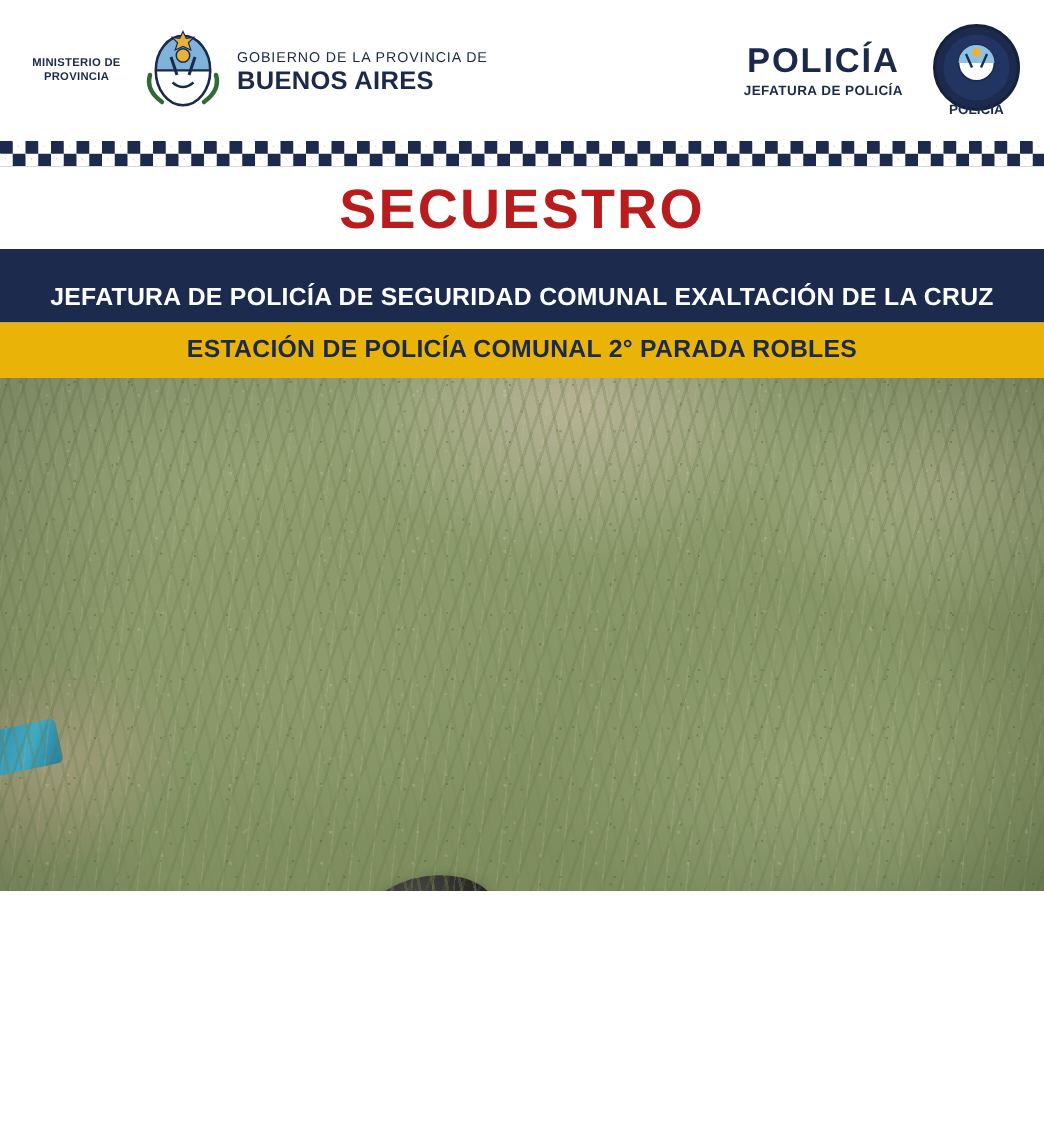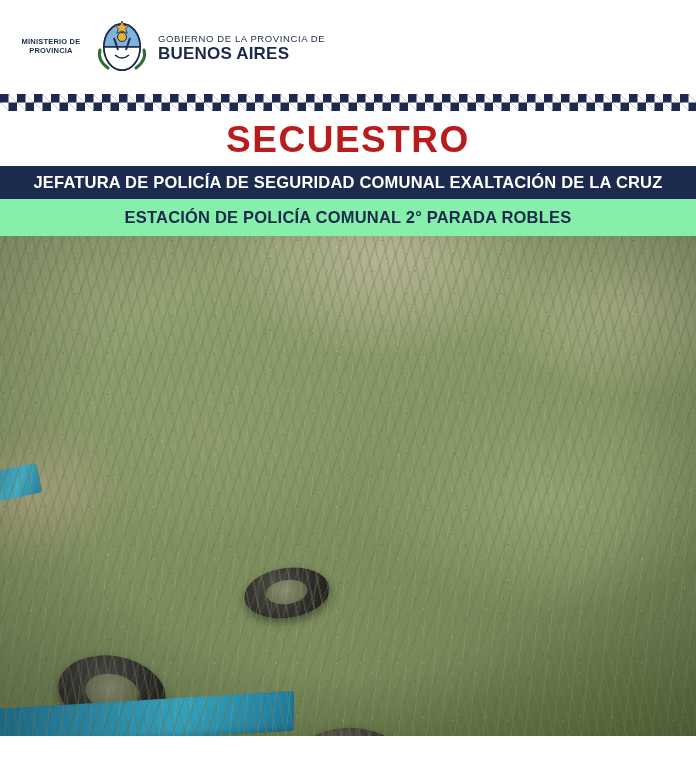--- a/index.html
+++ b/index.html
@@ -8,21 +8,21 @@
     padding: 0;
     background: #ffffff;
   }
   body {
     font-family: "Liberation Sans", sans-serif;
     -webkit-font-smoothing: antialiased;
   }
   .page {
     position: relative;
     width: 696px;
-    height: 762px;
+    height: 594px;
     overflow: hidden;
     background: #ffffff;
   }
 
   
   .header {
     position: relative;
     height: 94px;
     background: #ffffff;
     display: flex;
@@ -128,25 +128,25 @@
     letter-spacing: 1.5px;
     line-height: 1.05;
   }
   .subtitle-band {
     background: #1c2a4e;
     color: #ffffff;
     text-align: center;
     font-size: 16.5px;
     font-weight: 700;
     letter-spacing: .2px;
-    padding: 7px 6px 8px;
+    padding: 23px 6px 8px;
     line-height: 1.1;
   }
   .subtitle-band-2 {
-    background: #86efac;
+    background: #eab308;
     color: #1b2a4a;
     text-align: center;
     font-size: 16.5px;
     font-weight: 700;
     letter-spacing: .2px;
     padding: 9px 6px 10px;
     line-height: 1.1;
   }
 
   
@@ -301,20 +301,38 @@
           <path d="M28 5 l2.2 4.6 5-0.7-3.6 3.6 1.6 4.8-5.2-2.4-5.2 2.4 1.6-4.8-3.6-3.6 5 .7z" fill="#e8b23a" stroke="#1b2a4a" stroke-width=".8"></path>
           <path d="M6 34 q-3 10 8 18 M50 34 q3 10 -8 18" stroke="#2f6b33" stroke-width="3" fill="none" stroke-linecap="round"></path>
         </svg>
       </div>
       <div class="gob-text">
         <span class="small">GOBIERNO DE LA PROVINCIA DE</span>
         <span class="big">BUENOS AIRES</span>
       </div>
     </div>
 
+    <div class="policia-block">
+      <div class="policia-text">
+        <span class="big">POLICÍA</span>
+        <span class="small">JEFATURA DE POLICÍA</span>
+      </div>
+      <div class="police-badge">
+        <svg viewBox="0 0 62 66" width="62" height="66" aria-hidden="true">
+          <circle cx="31" cy="31" r="28" fill="#1c2a4e" stroke="#16213c" stroke-width="2"></circle>
+          <circle cx="31" cy="31" r="22" fill="#223461"></circle>
+          <circle cx="31" cy="28" r="12" fill="#ffffff" stroke="#1c2a4e" stroke-width="1.2"></circle>
+          <path d="M19 28 a12 12 0 0 1 24 0 z" fill="#8fc0e6"></path>
+          <path d="M24 22 l4 9 M38 22 l-4 9" stroke="#1c2a4e" stroke-width="1.6" fill="none"></path>
+          <circle cx="31" cy="21" r="3" fill="#e8b23a"></circle>
+          <path d="M31 46 l3 5 h-6z" fill="#223461"></path>
+          <text x="31" y="62" font-size="9" font-weight="bold" text-anchor="middle" fill="#1c2a4e" font-family="Liberation Sans, sans-serif">POLICIA</text>
+        </svg>
+      </div>
+    </div>
   </div>
 
   <div class="checker"></div>
 
   <div class="title-band">
     <div class="title-main">SECUESTRO</div>
   </div>
 
   <div class="subtitle-band">JEFATURA DE POLICÍA DE SEGURIDAD COMUNAL EXALTACIÓN DE LA CRUZ</div>
   <div class="subtitle-band-2">ESTACIÓN DE POLICÍA COMUNAL 2° PARADA ROBLES</div>

